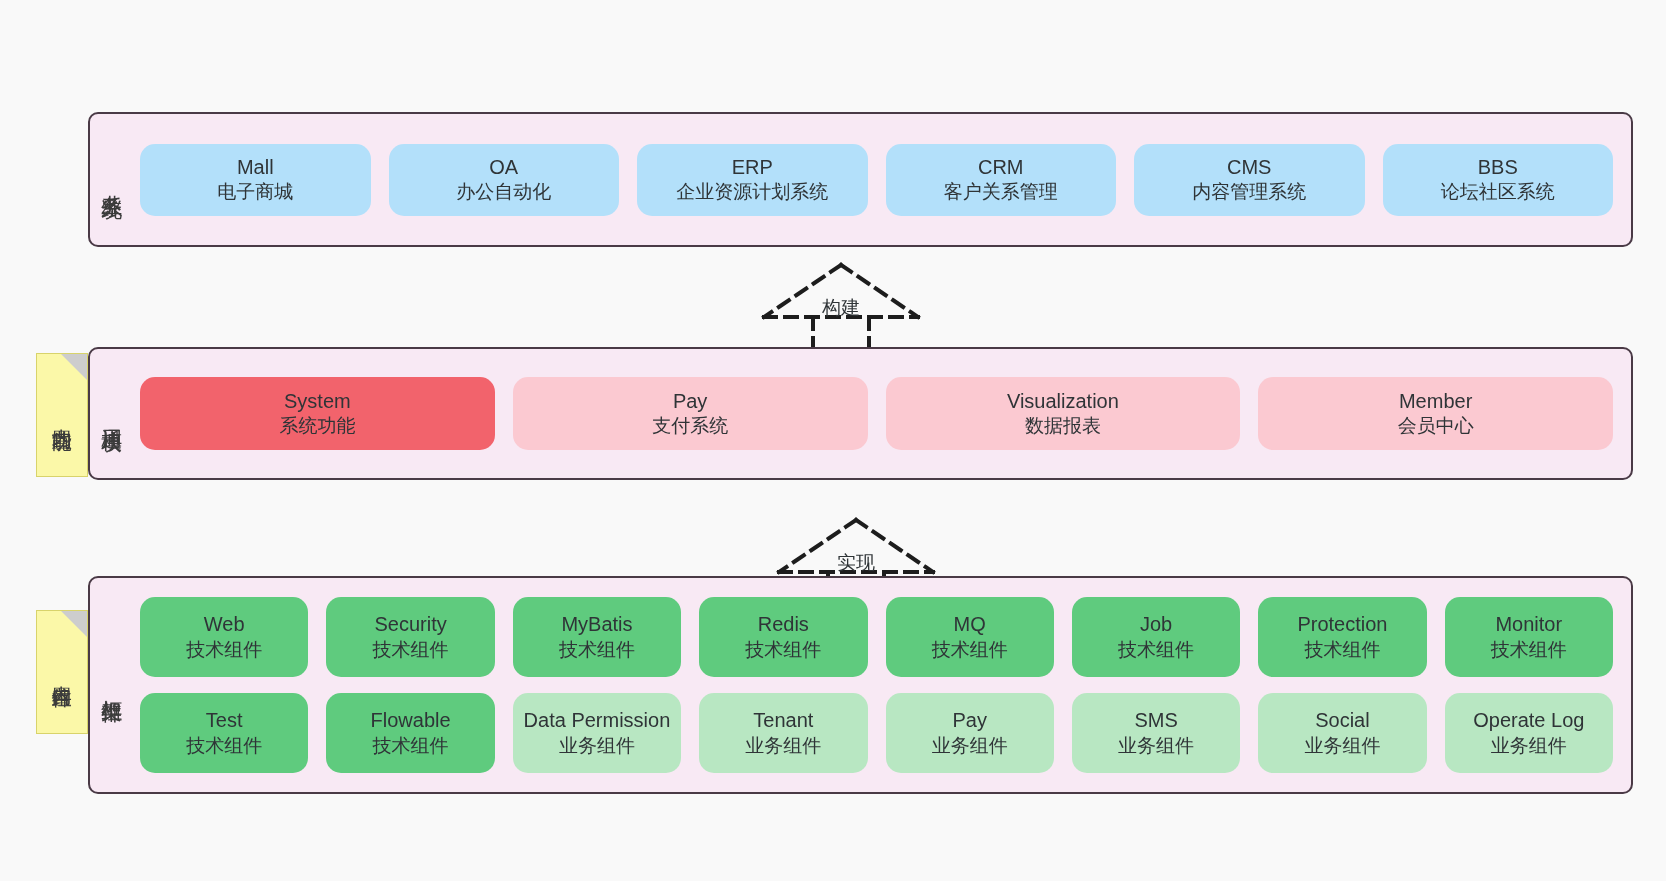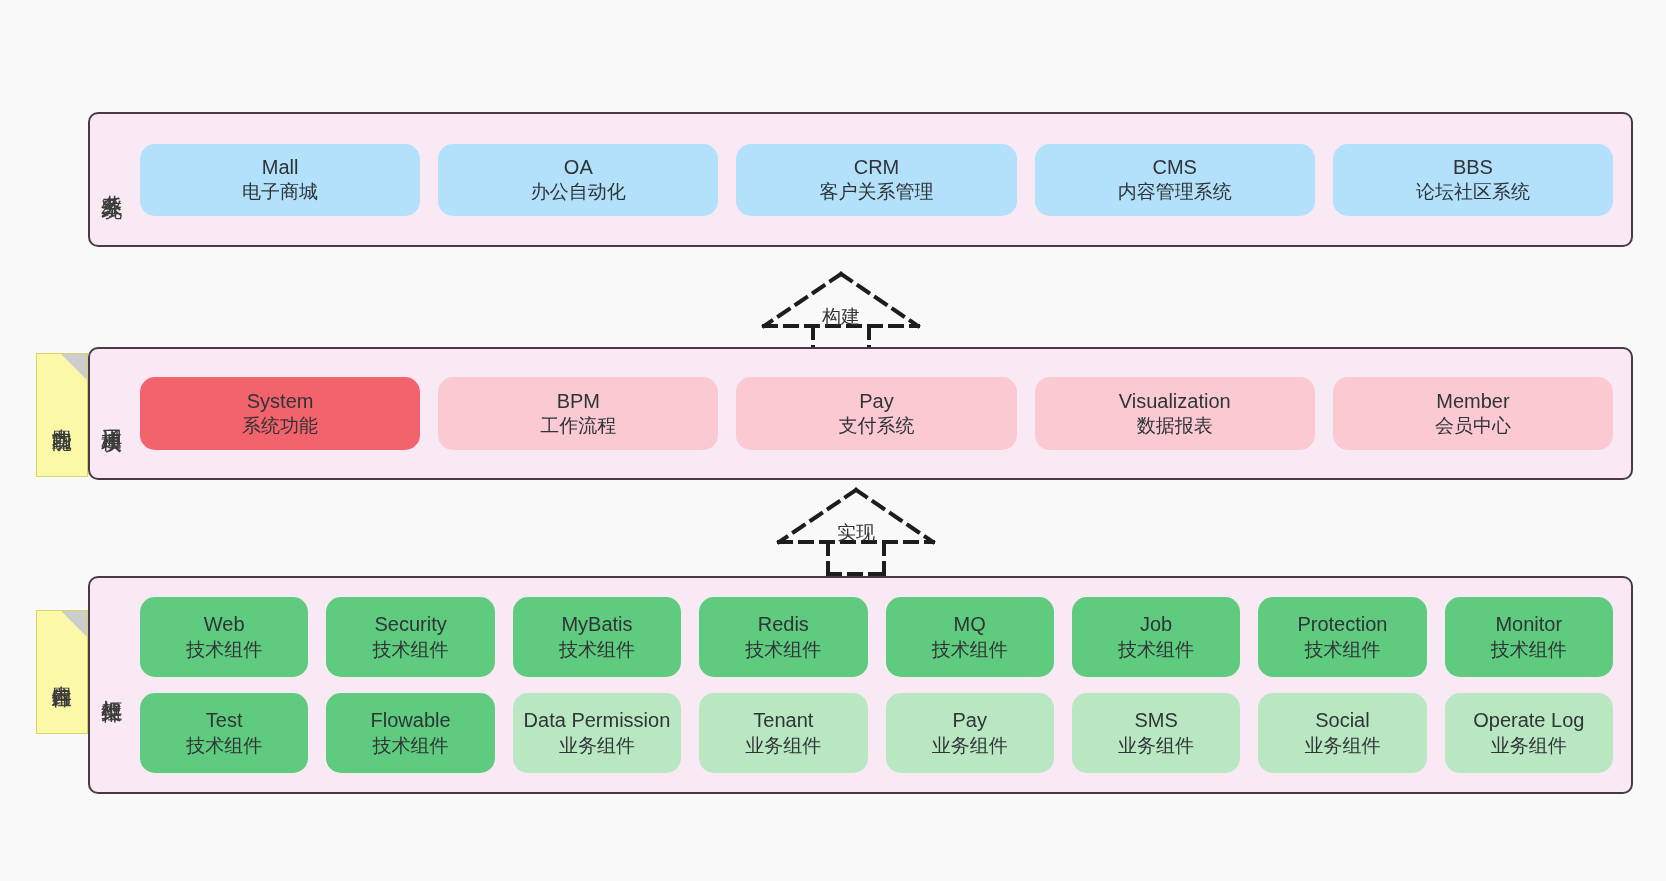--- a/index.html
+++ b/index.html
@@ -137,39 +137,43 @@
     position: absolute;
     left: 50%;
     transform: translateX(-50%);
     top: 36px;
     font-size: 19px;
     color: #2f3437;
     background: transparent;
     white-space: nowrap;
     user-select: none;
   }
-  #arrow-build   { left: 756px; top: 268px; }
-  #arrow-realize { left: 771px; top: 484px; }
+  #arrow-build   { left: 756px; top: 259px; }
+  #arrow-realize { left: 771px; top: 514px; }
 </style>
 </head>
 <body>
 
 <div class="canvas">
 
   <div class="layer" id="layer-business">
     <div class="layer-label">业务系统</div>
     <div class="layer-body">
       <div class="row">
         <div class="node blue">
           <span class="nd-title">Mall</span>
           <span class="nd-sub">电子商城</span>
         </div>
         <div class="node blue">
           <span class="nd-title">OA</span>
           <span class="nd-sub">办公自动化</span>
+        </div>
+        <div class="node blue">
+          <span class="nd-title">ERP</span>
+          <span class="nd-sub">企业资源计划系统</span>
         </div>
         <div class="node blue">
           <span class="nd-title">CRM</span>
           <span class="nd-sub">客户关系管理</span>
         </div>
         <div class="node blue">
           <span class="nd-title">CMS</span>
           <span class="nd-sub">内容管理系统</span>
         </div>
         <div class="node blue">
@@ -198,24 +202,20 @@
 
   <div class="layer" id="layer-common">
     <div class="layer-label">通用模块</div>
     <div class="layer-body">
       <div class="row">
         <div class="node red">
           <span class="nd-title">System</span>
           <span class="nd-sub">系统功能</span>
         </div>
         <div class="node pink-light">
-          <span class="nd-title">BPM</span>
-          <span class="nd-sub">工作流程</span>
-        </div>
-        <div class="node pink-light">
           <span class="nd-title">Pay</span>
           <span class="nd-sub">支付系统</span>
         </div>
         <div class="node pink-light">
           <span class="nd-title">Visualization</span>
           <span class="nd-sub">数据报表</span>
         </div>
         <div class="node pink-light">
           <span class="nd-title">Member</span>
           <span class="nd-sub">会员中心</span>

